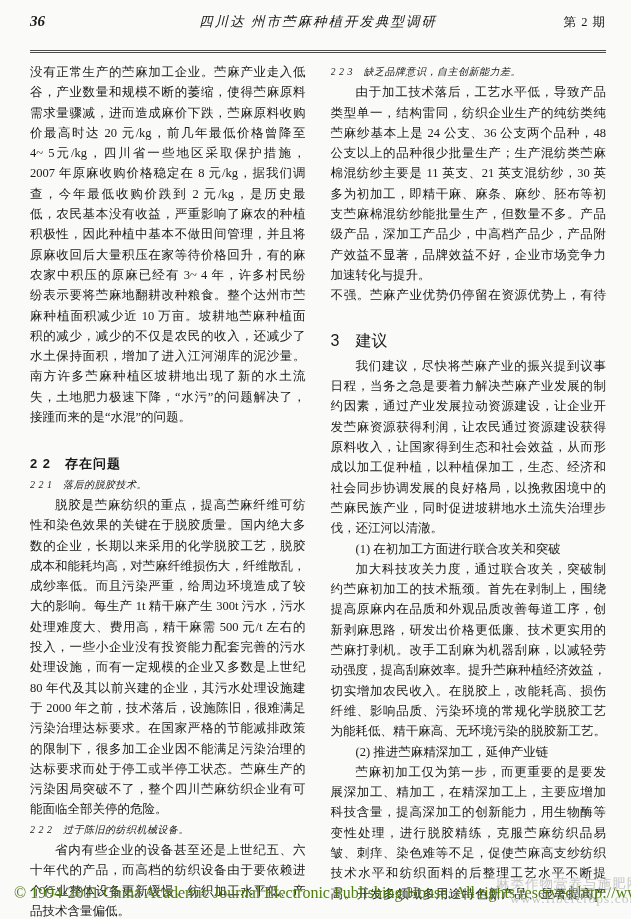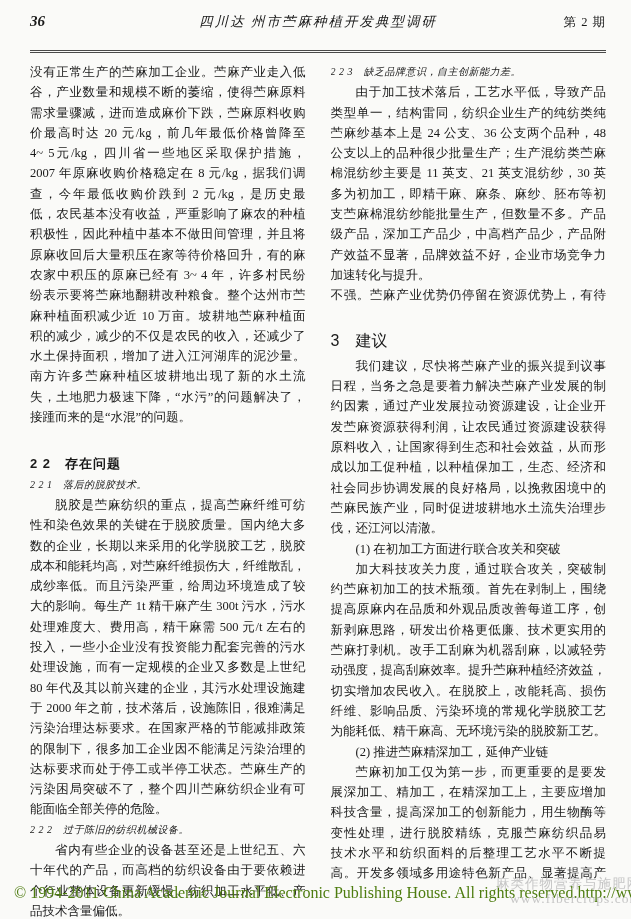--- a/index.html
+++ b/index.html
@@ -134,20 +134,21 @@
         <div class="line">苎麻打剥机。改手工刮麻为机器刮麻，以减轻劳</div>
         <div class="line">动强度，提高刮麻效率。提升苎麻种植经济效益，</div>
         <div class="line">切实增加农民收入。在脱胶上，改能耗高、损伤</div>
         <div class="line">纤维、影响品质、污染环境的常规化学脱胶工艺</div>
         <div class="line">为能耗低、精干麻高、无环境污染的脱胶新工艺。</div>
         <div class="line end indent">(2) 推进苎麻精深加工，延伸产业链</div>
         <div class="line indent">苎麻初加工仅为第一步，而更重要的是要发</div>
         <div class="line">展深加工、精加工，在精深加工上，主要应增加</div>
         <div class="line">科技含量，提高深加工的创新能力，用生物酶等</div>
         <div class="line">变性处理，进行脱胶精练，克服苎麻纺织品易</div>
+        <div class="line">皱、刺痒、染色难等不足，促使苎麻高支纱纺织</div>
         <div class="line">技术水平和纺织面料的后整理工艺水平不断提</div>
         <div class="line">高。开发多领域多用途特色新产品、显著提高产</div>
       </div>
   </div>
 
   <div class="wm-cnki">
     <span>© 1994-2011 China Academic Journal Electronic Publishing House. All rights reserved.</span>
     <span>http://www.cnki.net</span>
   </div>
 

